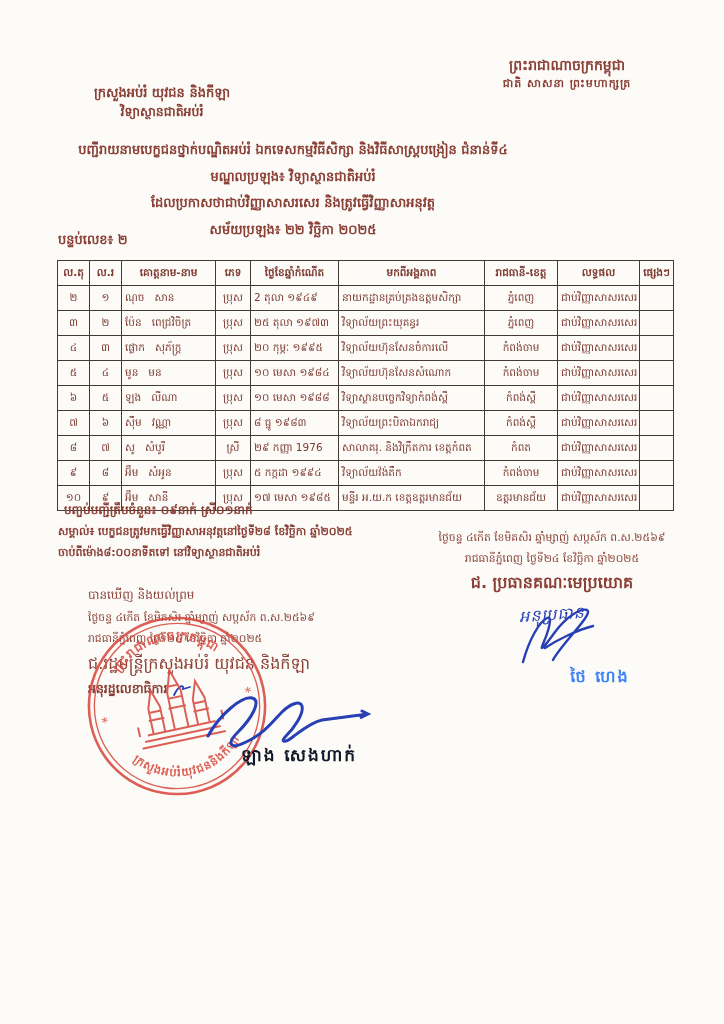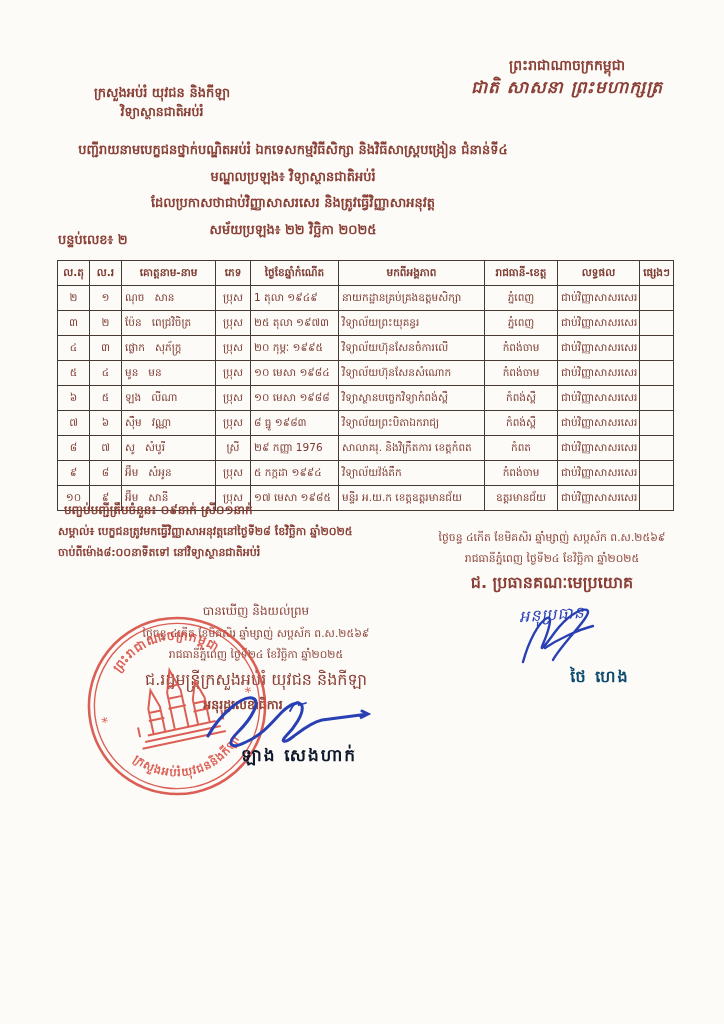--- a/index.html
+++ b/index.html
@@ -7,21 +7,21 @@
     width:724px;height:1024px;position:relative;overflow:hidden;
     background:#fbfaf7;
     font-family:"DejaVu Sans","Liberation Sans",sans-serif;
     color:#8a4036;
   }
   .page{position:absolute;inset:0;background:#fcfbf8;}
 
   
   .hdr-right{position:absolute;top:54px;left:452px;width:230px;text-align:center;}
   .hdr-right .kingdom{font-size:14px;font-weight:bold;line-height:1.6;}
-  .hdr-right .motto{font-size:17px;font-weight:bold;letter-spacing:1px;font-style:italic;}
+  .hdr-right .motto{font-size:11px;font-weight:bold;letter-spacing:1px;}
   .hdr-left{position:absolute;top:82px;left:62px;width:200px;text-align:center;}
   .hdr-left .ministry{font-size:13px;font-weight:bold;line-height:1.7;}
   .hdr-left .institute{font-size:12.5px;font-weight:bold;}
 
   
   .title-block{position:absolute;top:137px;left:0;width:586px;text-align:center;}
   .title-block div{font-size:13px;font-weight:bold;line-height:2.05;}
 
   
   .room{position:absolute;top:231px;left:58px;font-size:13px;font-weight:bold;}
@@ -48,25 +48,25 @@
   
   .sign-right{position:absolute;top:527px;left:393px;width:318px;text-align:center;}
   .sign-right .lunar,.sign-right .civil{font-size:10.8px;line-height:1.95;}
   .sign-right .role{font-size:16px;font-weight:bold;line-height:1.8;}
   .sign-right .handwritten{
     font-size:16px;color:#2840b4;transform:rotate(-4deg);
     margin-top:6px;font-style:italic;letter-spacing:1px;
   }
   .name-right{
     position:absolute;top:666px;left:520px;width:160px;text-align:center;
-    font-size:16px;font-weight:bold;color:#0c4a6e;letter-spacing:2px;
-  }
-
-  
-  .sign-left{position:absolute;top:600px;left:88px;width:336px;text-align:center;}
+    font-size:16px;font-weight:bold;color:#3b82f6;letter-spacing:2px;
+  }
+
+  
+  .sign-left{position:absolute;top:584px;left:88px;width:336px;text-align:left;}
   .sign-left .approval{font-size:12px;line-height:1.9;}
   .sign-left .lunar,.sign-left .civil{font-size:10.8px;line-height:1.95;}
   .sign-left .role1{font-size:16px;font-weight:normal;line-height:1.85;}
   .sign-left .role2{font-size:12.5px;font-weight:bold;line-height:1.8;}
   .name-left{
     position:absolute;top:744px;left:204px;width:190px;text-align:center;
     font-size:17px;font-weight:bold;color:#0f172a;letter-spacing:2px;
   }
 
   .stamp{position:absolute;top:612px;left:83px;width:188px;height:188px;opacity:.88;}
@@ -130,21 +130,21 @@
 
     <th>ផ្សេងៗ</th>
   </tr>
     </thead>
     <tbody>
     <tr>
       <td>២</td>
       <td>១</td>
       <td>ណុច   សាន</td>
       <td>ប្រុស</td>
-      <td>1 តុលា ១៩៤៩</td>
+      <td>2 តុលា ១៩៤៩</td>
       <td>នាយកដ្ឋានគ្រប់គ្រងឧត្តមសិក្សា</td>
       <td>ភ្នំពេញ</td>
       <td>ជាប់វិញ្ញាសាសរសេរ</td>
       <td></td>
     </tr>
 
     <tr>
       <td>៣</td>
       <td>២</td>
       <td>ប៉ែន   ពេជ្រវិចិត្រ</td>

